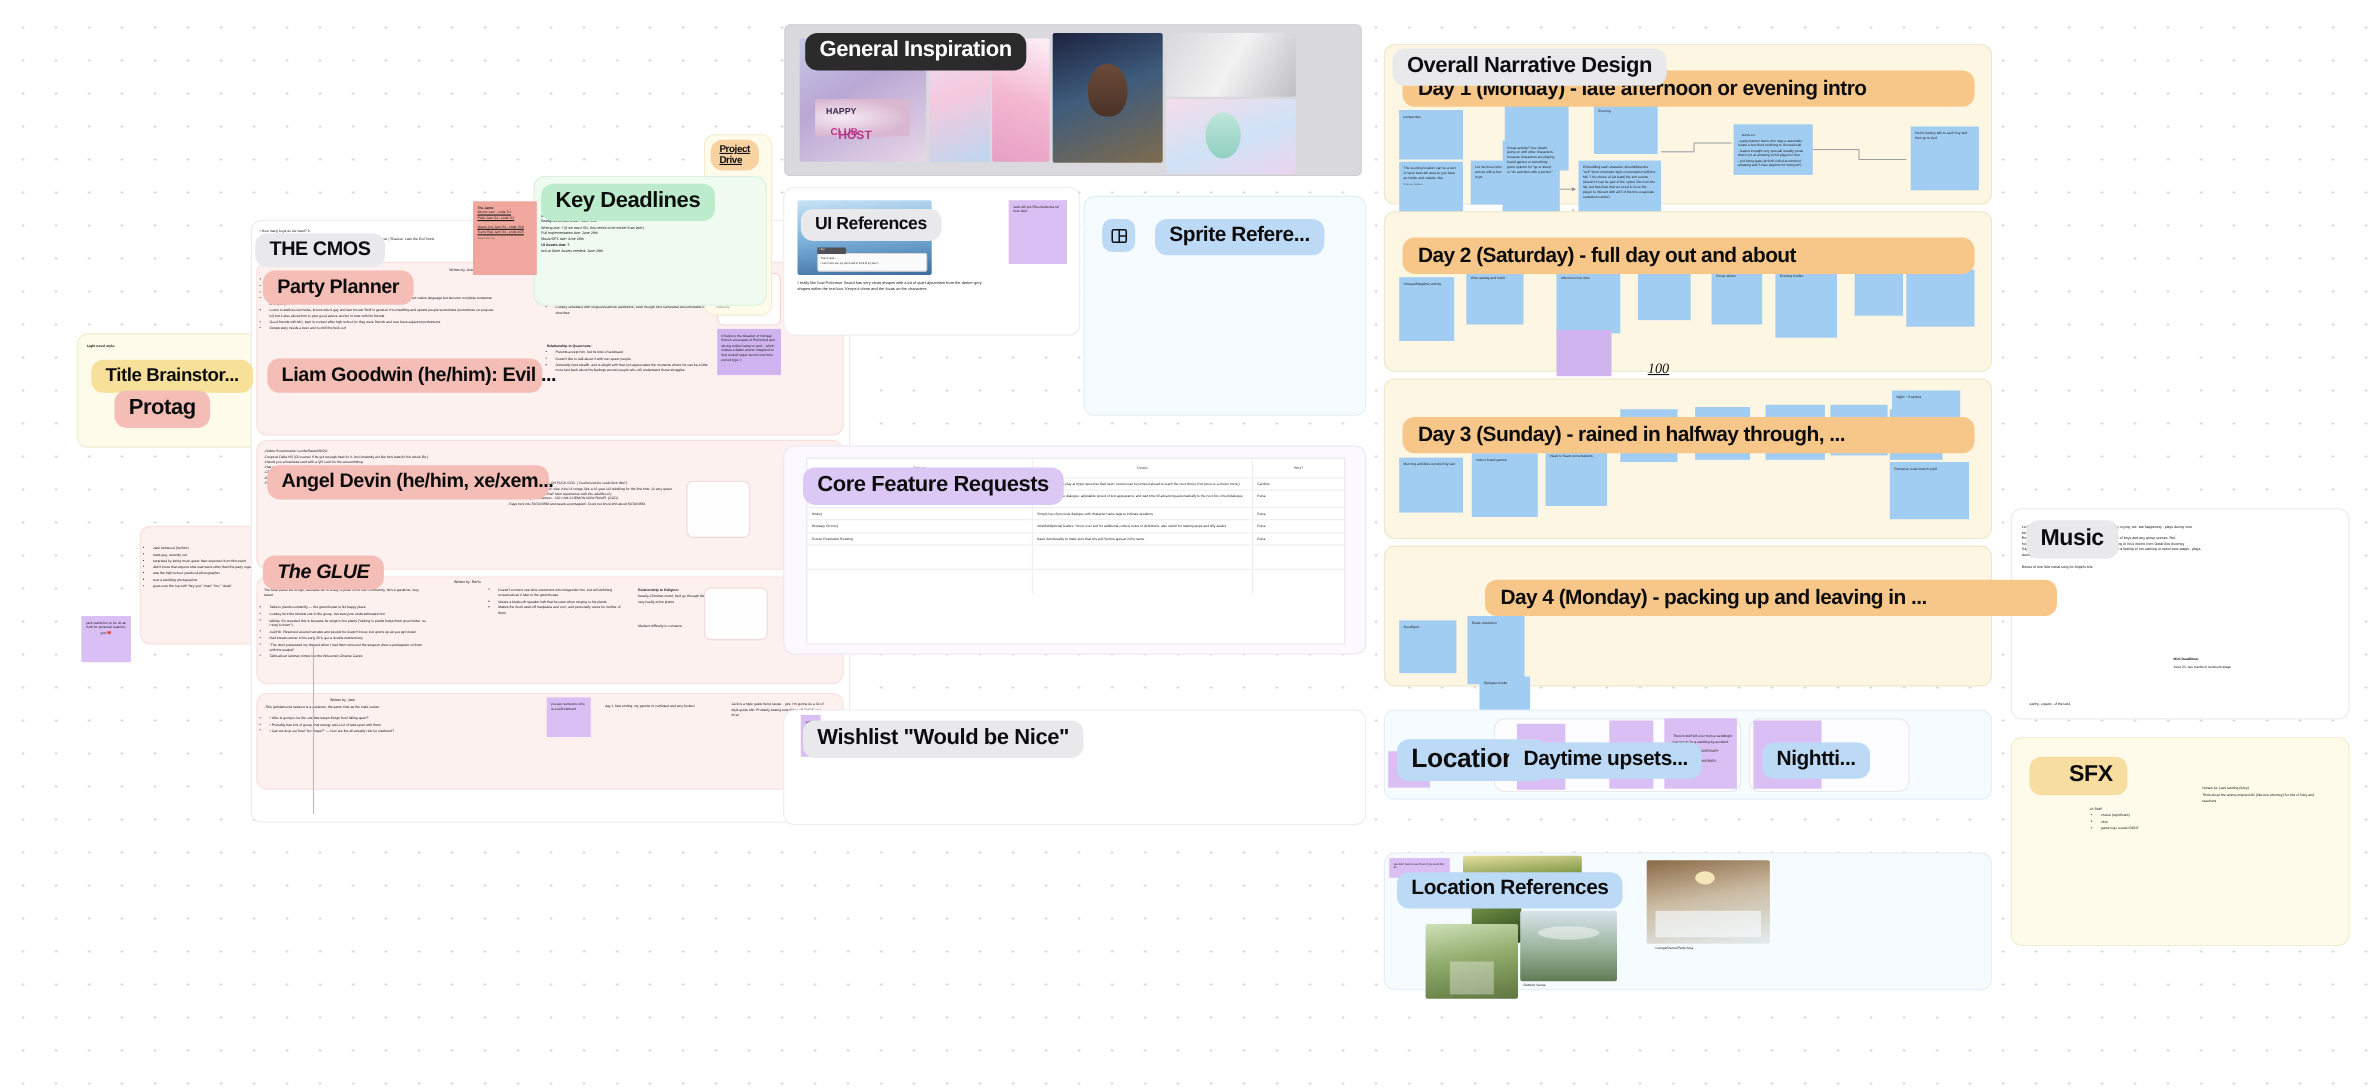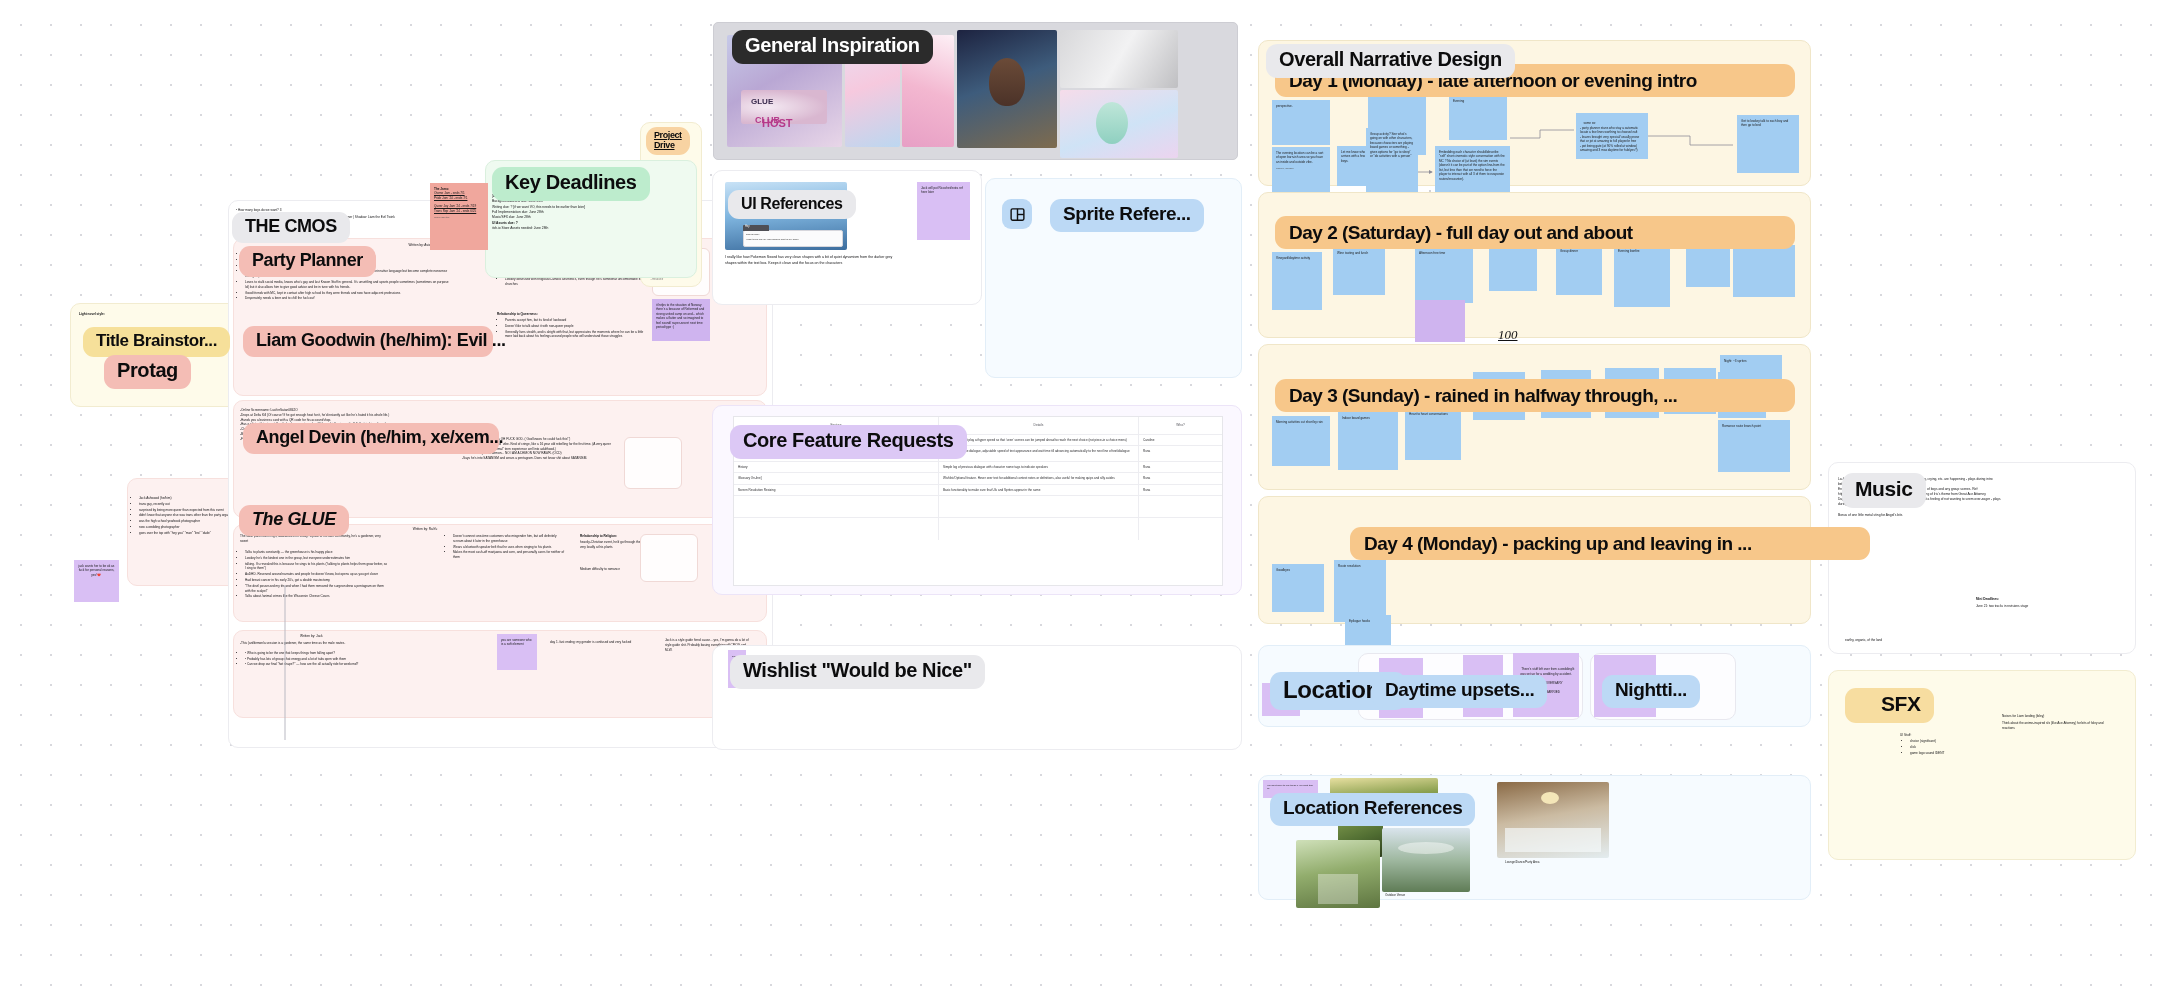--- a/index.html
+++ b/index.html
@@ -297,21 +297,21 @@
     <div style="text-decoration:underline;">Trans Rep Jam '24 - ends 6/25</div>
     <div class="meta">Wheel Jam tiny</div>
   </div>
   <div class="pill green" style="left:492px; top:167px; font-size:20px;">Key Deadlines</div>
 
   <div class="gi-strip" style="left:713px; top:22px; width:525px; height:138px;"></div>
   <div class="img" style="left:727px; top:35px; width:115px; height:112px;
        background:linear-gradient(150deg,#c6c9e8 0%,#b9a7d4 40%,#e8d6e8 100%);">
     <div style="position:absolute;left:14px;top:55px;width:86px;height:34px;
          background:radial-gradient(ellipse at 30% 50%, #f4eaf3 0%, #d9b7d0 70%);border-radius:3px;"></div>
-    <div style="position:absolute;left:24px;top:62px;font-size:8px;font-weight:800;color:#3a2c4e;">GLUE</div>
+    <div style="position:absolute;left:24px;top:62px;font-size:8px;font-weight:800;color:#3a2c4e;">HAPPY</div>
     <div style="position:absolute;left:24px;top:82px;font-size:11px;font-weight:800;color:#b5398a;padding-left:11px;">HOST</div>
     <div style="position:absolute;left:28px;top:80px;font-size:9px;font-weight:800;color:#b5398a;">CLUB</div>
   </div>
   <div class="img" style="left:845px; top:35px; width:55px; height:112px;
        background:linear-gradient(160deg,#e9dff2 0%,#f6c9de 45%,#bcd7f0 100%);"></div>
   <div class="img" style="left:902px; top:35px; width:52px; height:112px;
        background:linear-gradient(200deg,#fdf0f6 0%,#f3b7d0 50%,#e79fc5 100%);"></div>
   <div class="img" style="left:957px; top:30px; width:100px; height:118px;
        background:linear-gradient(160deg,#1d2340 0%,#3e5c7c 45%,#7e6b4e 100%);">
     <div style="position:absolute;left:32px;top:28px;width:36px;height:48px;border-radius:50% 50% 45% 45%;

